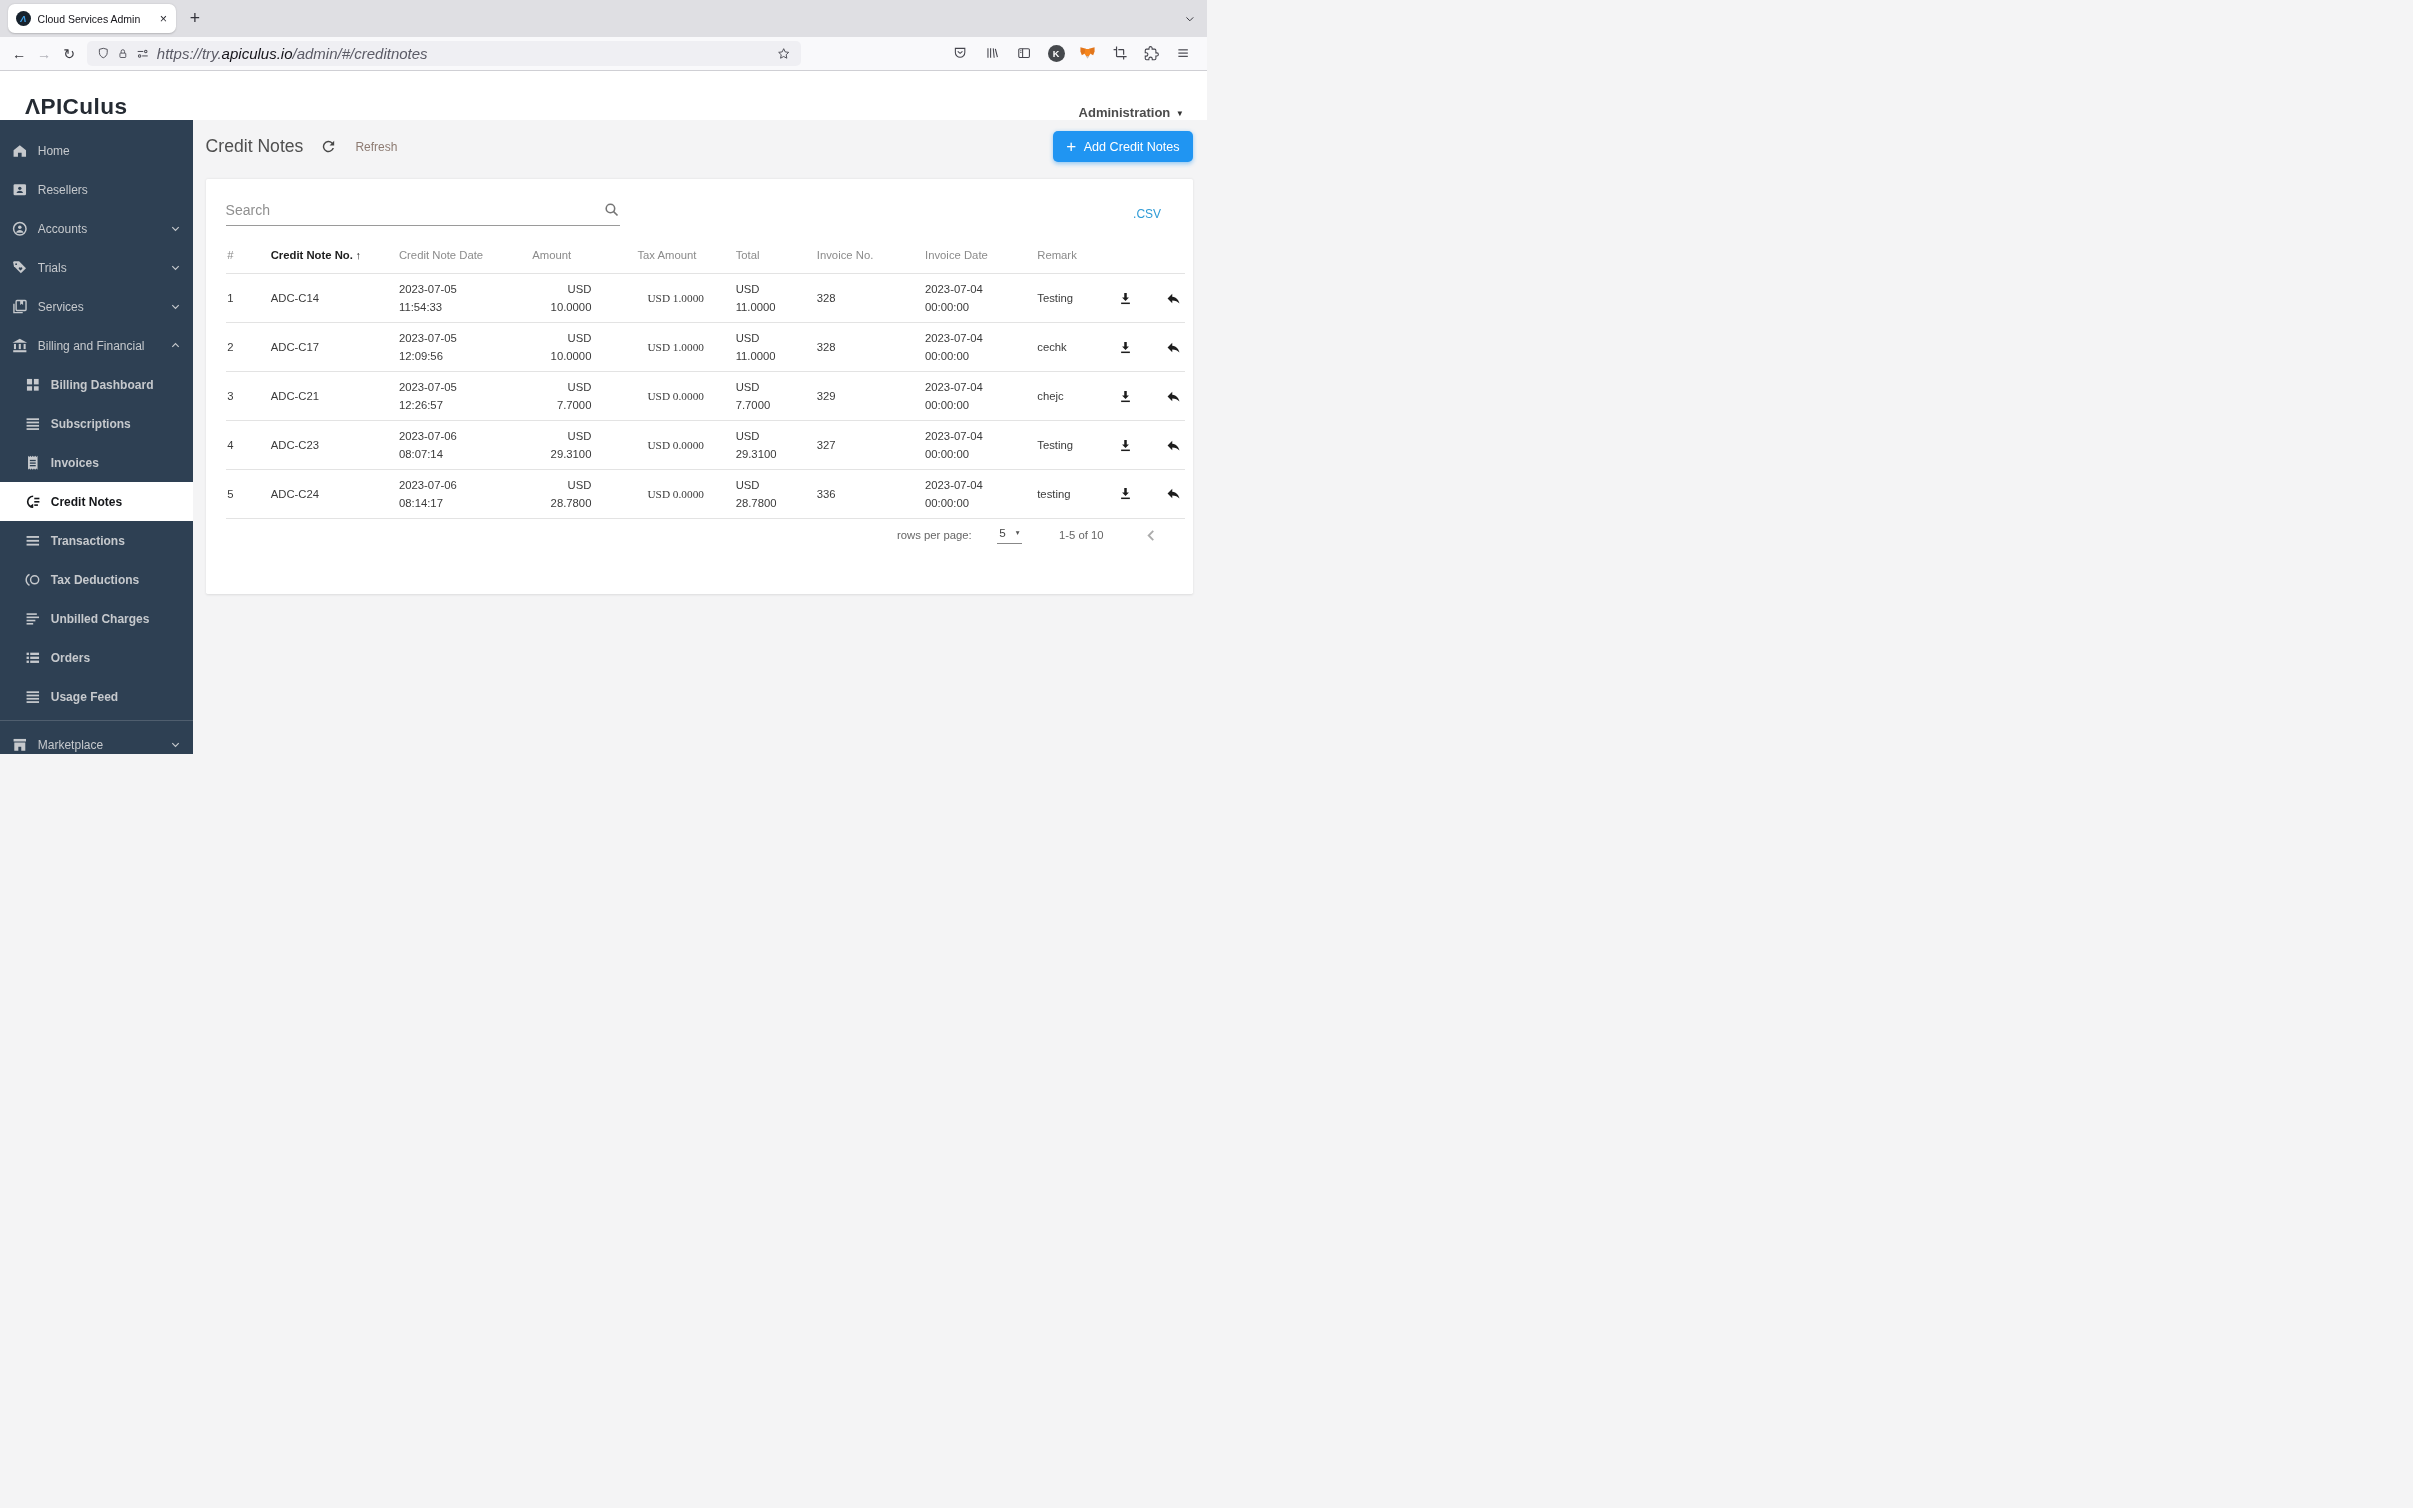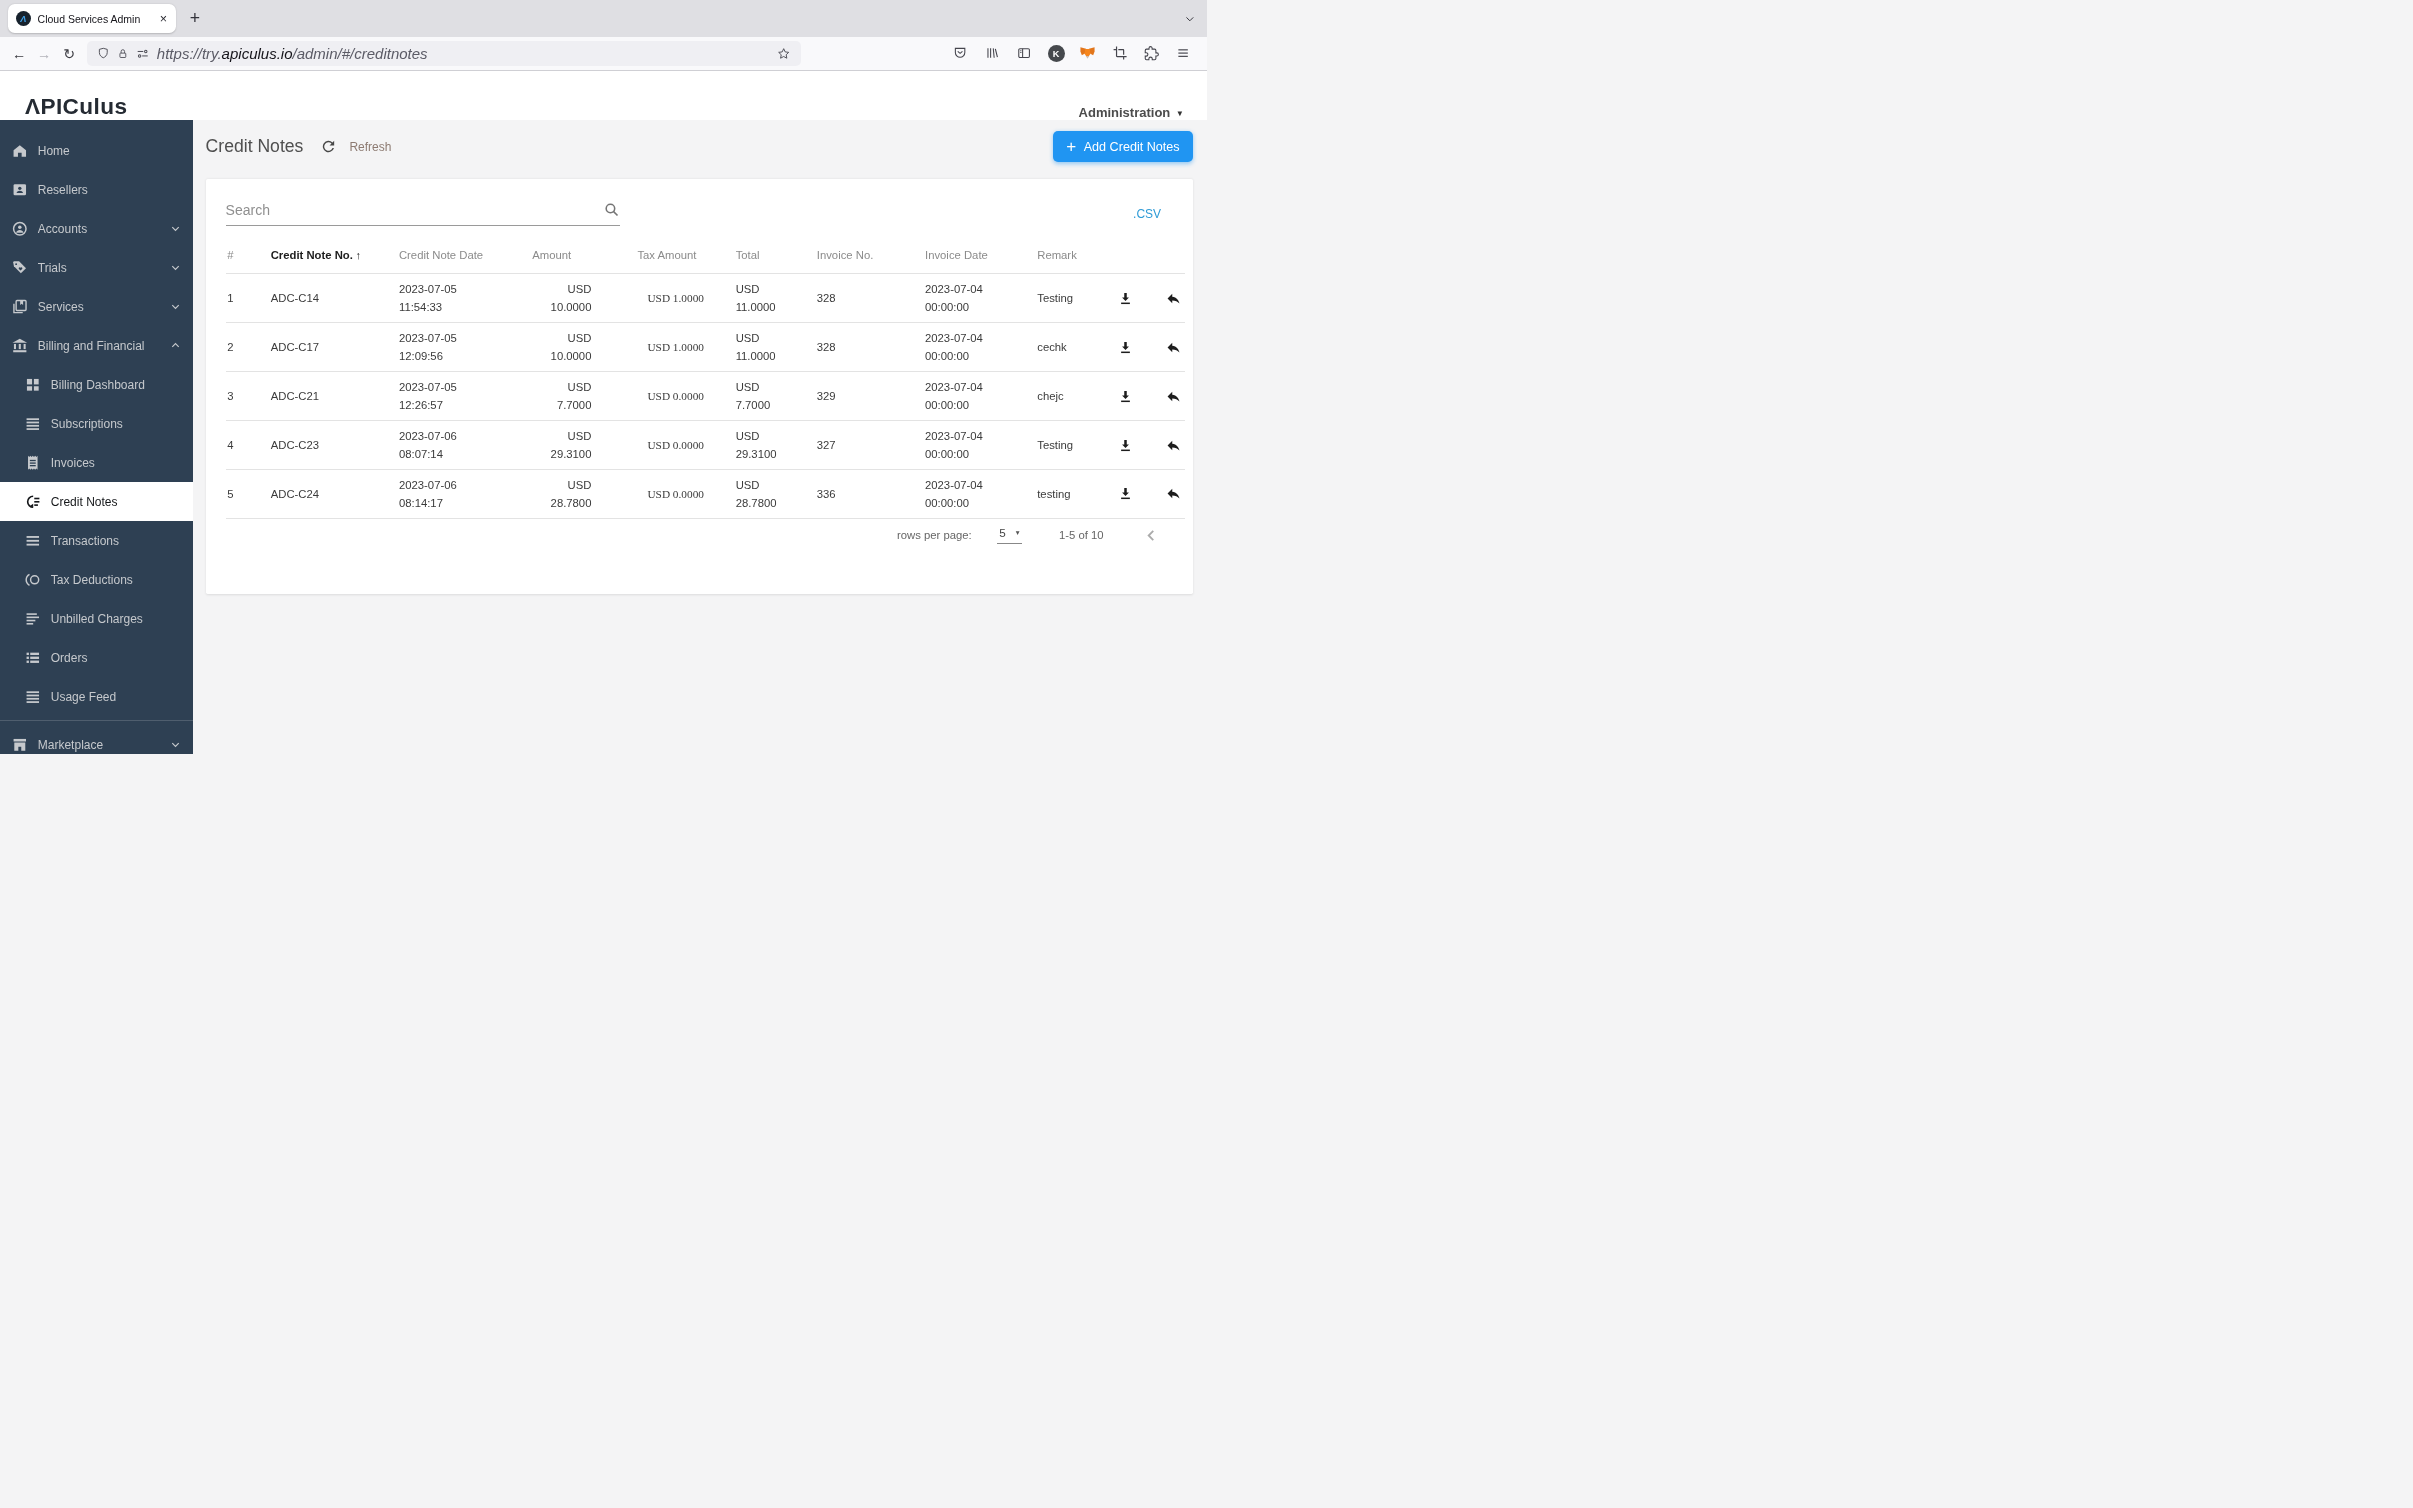--- a/index.html
+++ b/index.html
@@ -50,29 +50,29 @@
     color:#4c4c4c; font-size:13px;font-weight:bold; }
   .account-caret { font-size:8.4px; color:#333; }
 
   
   .app-body { display:flex; height:635px; }
   .sidebar { width:193px; flex-shrink:0; background:#2e4053; color:#c6c9cd;
     padding-top:11px; overflow:hidden; }
   .side-item { height:39px; display:flex; align-items:center; gap:9.2px;
     padding:0 11.7px 0 11px; font-size:12px; cursor:default; }
   .side-item .ic { width:17.6px; height:17.6px; flex-shrink:0; }
-  .side-item.sub { padding-left:24px; }
+  .side-item.sub { padding-left:24px;font-weight:bold; }
   .side-item.active { background:#fff; color:#141619; }
   .side-chev { margin-left:auto; }
   .side-divider { height:0.8px; background:rgba(255,255,255,.16); margin:4.2px 0; }
 
   .main { flex:1; padding:0 14.2px 0 12.6px; }
   .page-head { margin-top:8.4px; height:37px; display:flex; align-items:center; }
   .page-title { font-size:17.6px; color:#4f4f4f; font-weight:400; }
-  .refresh-btn { display:flex; align-items:center; margin-left:17px; gap:12px; }
+  .refresh-btn { display:flex; align-items:center; margin-left:17px; gap:18px; }
   .refresh-label { font-size:12px; color:#8d7b72; }
   .add-btn { margin-left:auto; height:31px; background:#2095f2; color:#fff;
     border:none; border-radius:5px; padding:0 13.4px; font-size:12.6px;
     font-family:inherit; display:flex; align-items:center; gap:7.5px;
     box-shadow:0 1.7px 4.2px rgba(32,149,242,.45); }
   .add-plus { font-size:17px; font-weight:400; line-height:1; margin-top:-1.7px; }
 
   
   .card { margin-top:13.4px; height:415px; background:#fff; border-radius:1.7px;
     box-shadow:0 0.8px 2.5px rgba(0,0,0,.1); padding:0 8.4px 0 20px; }

